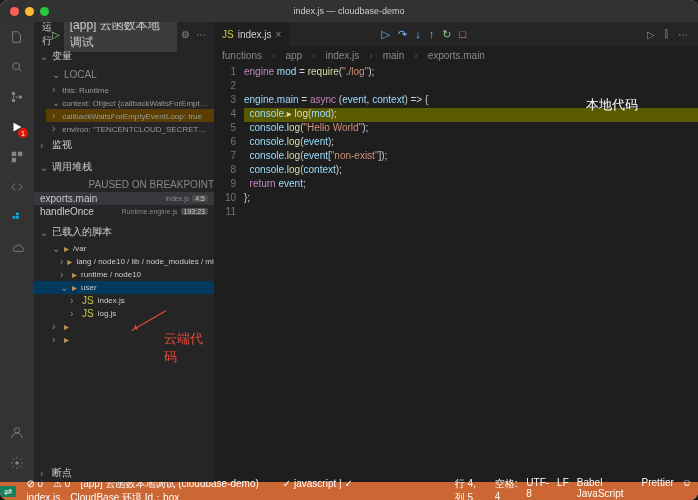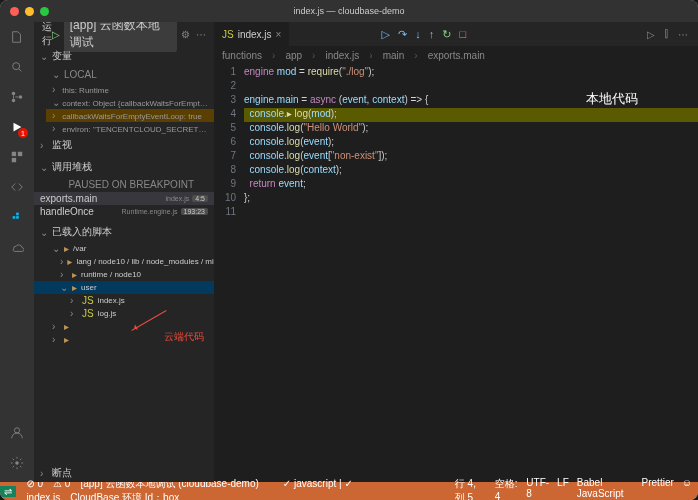--- a/index.html
+++ b/index.html
@@ -21,51 +21,51 @@
 .sb-head{height:24px;display:flex;align-items:center;padding:0 8px;font-size:9px;color:#ccc}
 .sb-head .lbl{flex:1}
 .sb-drop{background:#3c3c3c;padding:1px 6px;border-radius:2px;margin:0 4px;font-size:12px}
 .sb-icons{display:flex;gap:6px;color:#858585}
 .section-title{padding:3px 6px;font-size:8px;color:#ccc;display:flex;align-items:center;gap:4px;cursor:pointer}
 .section-title.small{font-size:7px;text-transform:uppercase;color:#888}
 .section-body{padding-left:12px}
 .var-item{padding:1px 6px;font-size:8px;color:#999;white-space:nowrap;overflow:hidden;text-overflow:ellipsis}
 .var-item.hl{background:#5a3f00}
 .callstack{margin-top:2px}
-.cs-head{display:flex;padding:2px 20px;font-size:7px;color:#888}
+.cs-head{display:flex;padding:2px 0;font-size:7px;color:#888}
 .cs-head .r{margin-left:auto}
 .cs-row{display:flex;padding:1px 6px;font-size:8px;align-items:center}
 .cs-row.active{background:#37373d}
 .cs-row .name{flex:1;color:#ccc}
 .cs-row .file{color:#888;font-size:7px}
 .cs-row .badge{background:#4d4d4d;padding:0 3px;border-radius:2px;margin-left:3px;font-size:7px}
 .loaded{margin-top:4px;flex:1}
 .tree-item{padding:1px 6px 1px 18px;font-size:8px;display:flex;align-items:center;gap:4px;white-space:nowrap;cursor:pointer}
 .tree-item.d1{padding-left:26px}.tree-item.d2{padding-left:36px}
 .tree-item.sel{background:#04395e}
-.annotate{position:absolute;color:#e74c3c;font-size:10px;pointer-events:none}
+.annotate{position:absolute;color:#e74c3c;font-size:13px;pointer-events:none}
 .arrow{position:absolute;width:40px;height:1px;background:#e74c3c;pointer-events:none}
 .arrow::before{content:"";position:absolute;left:0;top:-3px;border:3px solid transparent;border-right-color:#e74c3c}
 .editor{flex:1;display:flex;flex-direction:column;background:#1e1e1e;overflow:hidden}
 .tabs{height:24px;background:#252526;display:flex;align-items:stretch}
 .tab{display:flex;align-items:center;padding:0 8px;gap:4px;font-size:9px;background:#1e1e1e;border-right:1px solid #252526}
 .tab .close{color:#888;cursor:pointer}
 .debug-tb{display:flex;gap:8px;margin-left:auto;margin-right:90px;align-items:center;color:#75beff}
 .debug-tb span{cursor:pointer;font-size:11px}
 .run-ic{margin-left:auto;margin-right:10px;display:flex;gap:10px;align-items:center;color:#888}
 .crumbs{height:18px;display:flex;align-items:center;padding:0 8px;font-size:8px;color:#888;gap:10px}
 .crumbs .sep{color:#555}
 .code{flex:1;display:flex;font-family:Menlo,Consolas,monospace;font-size:9px;position:relative}
 .gutter{width:30px;text-align:right;color:#6e7681;padding-top:2px}
 .gutter div{height:14px;padding-right:8px}
 .lines{flex:1;padding-top:2px}
 .lines div{height:14px;white-space:pre}
 .lines .hl{background:#5a5a00}
 .c-kw{color:#c586c0}.c-var{color:#9cdcfe}.c-fn{color:#dcdcaa}.c-str{color:#ce9178}.c-op{color:#d4d4d4}
-.label-local{position:absolute;top:26px;right:60px;color:#fff;font-size:13px;font-weight:500}
+.label-local{position:absolute;top:32px;right:60px;color:#fff;font-size:13px;font-weight:500}
 .status{height:18px;background:#007acc;display:flex;align-items:center;font-size:8px;color:#fff;padding:0 6px;gap:10px}
 .status.debug{background:#cc6633}
 .status .r{margin-left:auto;display:flex;gap:8px}
 .bp-sec{padding:2px 6px;font-size:8px;color:#ccc;display:flex;align-items:center;gap:4px}
 .fi-js{color:#cbcb41}.fi-fold{color:#c09553}
 .chev{display:inline-block;width:8px;color:#888}
 svg{width:14px;height:14px;fill:currentColor}
 </style>
 </head>
 <body>

